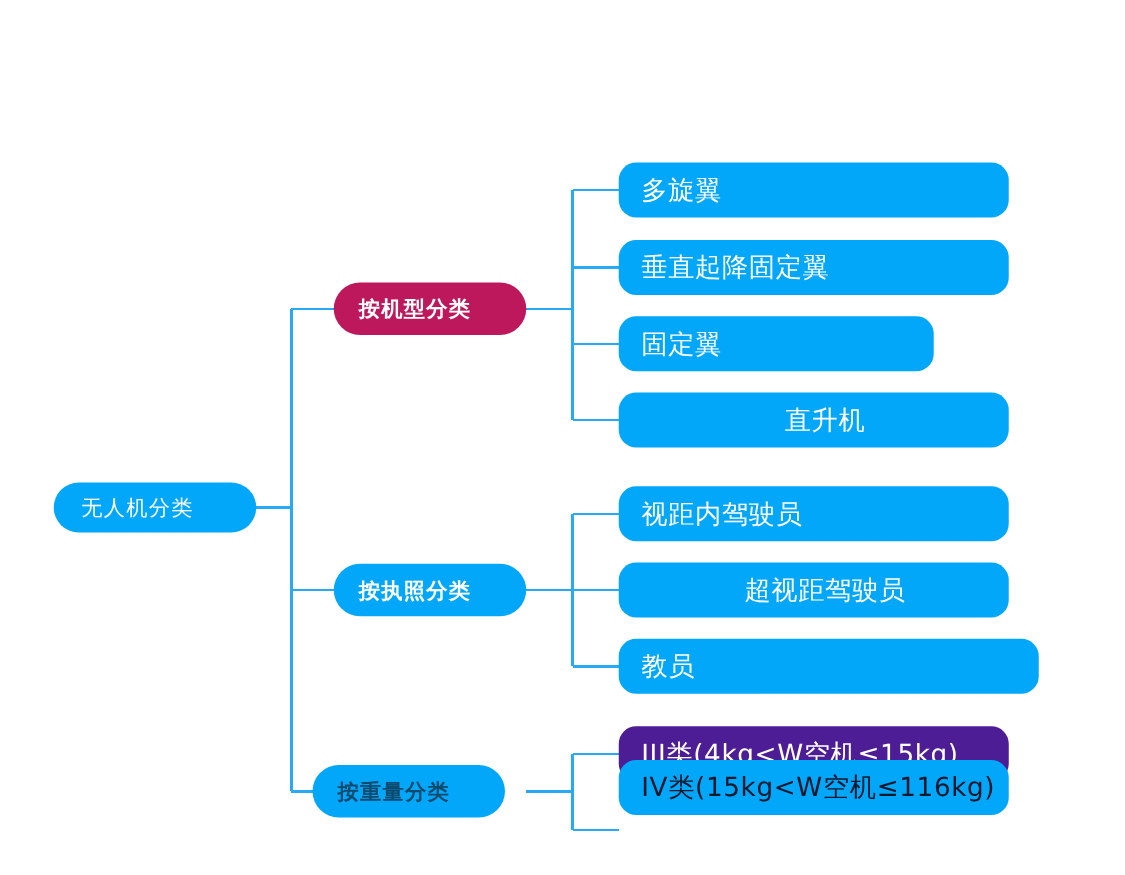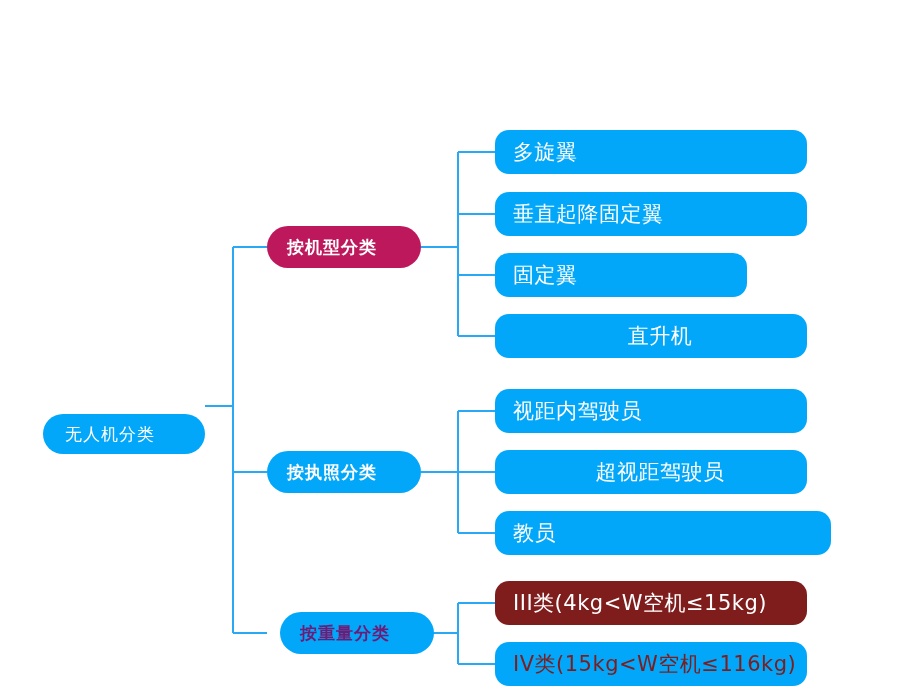--- a/index.html
+++ b/index.html
@@ -54,21 +54,20 @@
     align-items: center;
     white-space: nowrap;
     overflow: hidden;
   }
   .node.root {
     border-radius: 21px;
     font-size: 17px;
     padding-left: 22px;
     letter-spacing: 1px;
     font-weight: normal;
-    margin-top: 28px;
   }
   .node.branch {
     border-radius: 21px;
     font-size: 17px;
     font-weight: bold;
     padding-left: 20px;
     letter-spacing: 1px;
   }
   .node.leaf {
     border-radius: 14px;
@@ -131,24 +130,24 @@
       </div>
       <div class="node leaf" style="left: 495px; top: 389px; width: 312px; height: 44px; background: rgb(2, 167, 250); color: rgb(255, 255, 255);">
         <span>视距内驾驶员</span>
       </div>
       <div class="node leaf" style="left: 495px; top: 450px; width: 312px; height: 44px; background: rgb(2, 167, 250); color: rgb(255, 255, 255); justify-content: center;">
         <span>超视距驾驶员</span>
       </div>
       <div class="node leaf" style="left: 495px; top: 511px; width: 336px; height: 44px; background: rgb(2, 167, 250); color: rgb(255, 255, 255);">
         <span>教员</span>
       </div>
-      <div class="node branch" style="left: 280px; top: 612px; width: 154px; height: 42px; background: rgb(2, 167, 250); color: #701a75;">
+      <div class="node branch" style="left: 250px; top: 612px; width: 154px; height: 42px; background: rgb(2, 167, 250); color: #0c4a6e;">
         <span>按重量分类</span>
       </div>
-      <div class="node leaf" style="left: 495px; top: 581px; width: 312px; height: 44px; background: #7f1d1d; color: rgb(255, 255, 255);">
+      <div class="node leaf" style="left: 495px; top: 581px; width: 312px; height: 44px; background: #4c1d95; color: rgb(255, 255, 255);">
         <span>III类(4kg&lt;W空机≤15kg)</span>
       </div>
-      <div class="node leaf" style="left: 495px; top: 642px; width: 312px; height: 44px; background: rgb(2, 167, 250); color: #7f1d1d; text-align: center;">
+      <div class="node leaf" style="left: 495px; top: 608px; width: 312px; height: 44px; background: rgb(2, 167, 250); color: #0f172a; text-align: center;">
         <span>IV类(15kg&lt;W空机≤116kg)</span>
       </div>
     </div>
 
 </div>
 
 </body></html>

